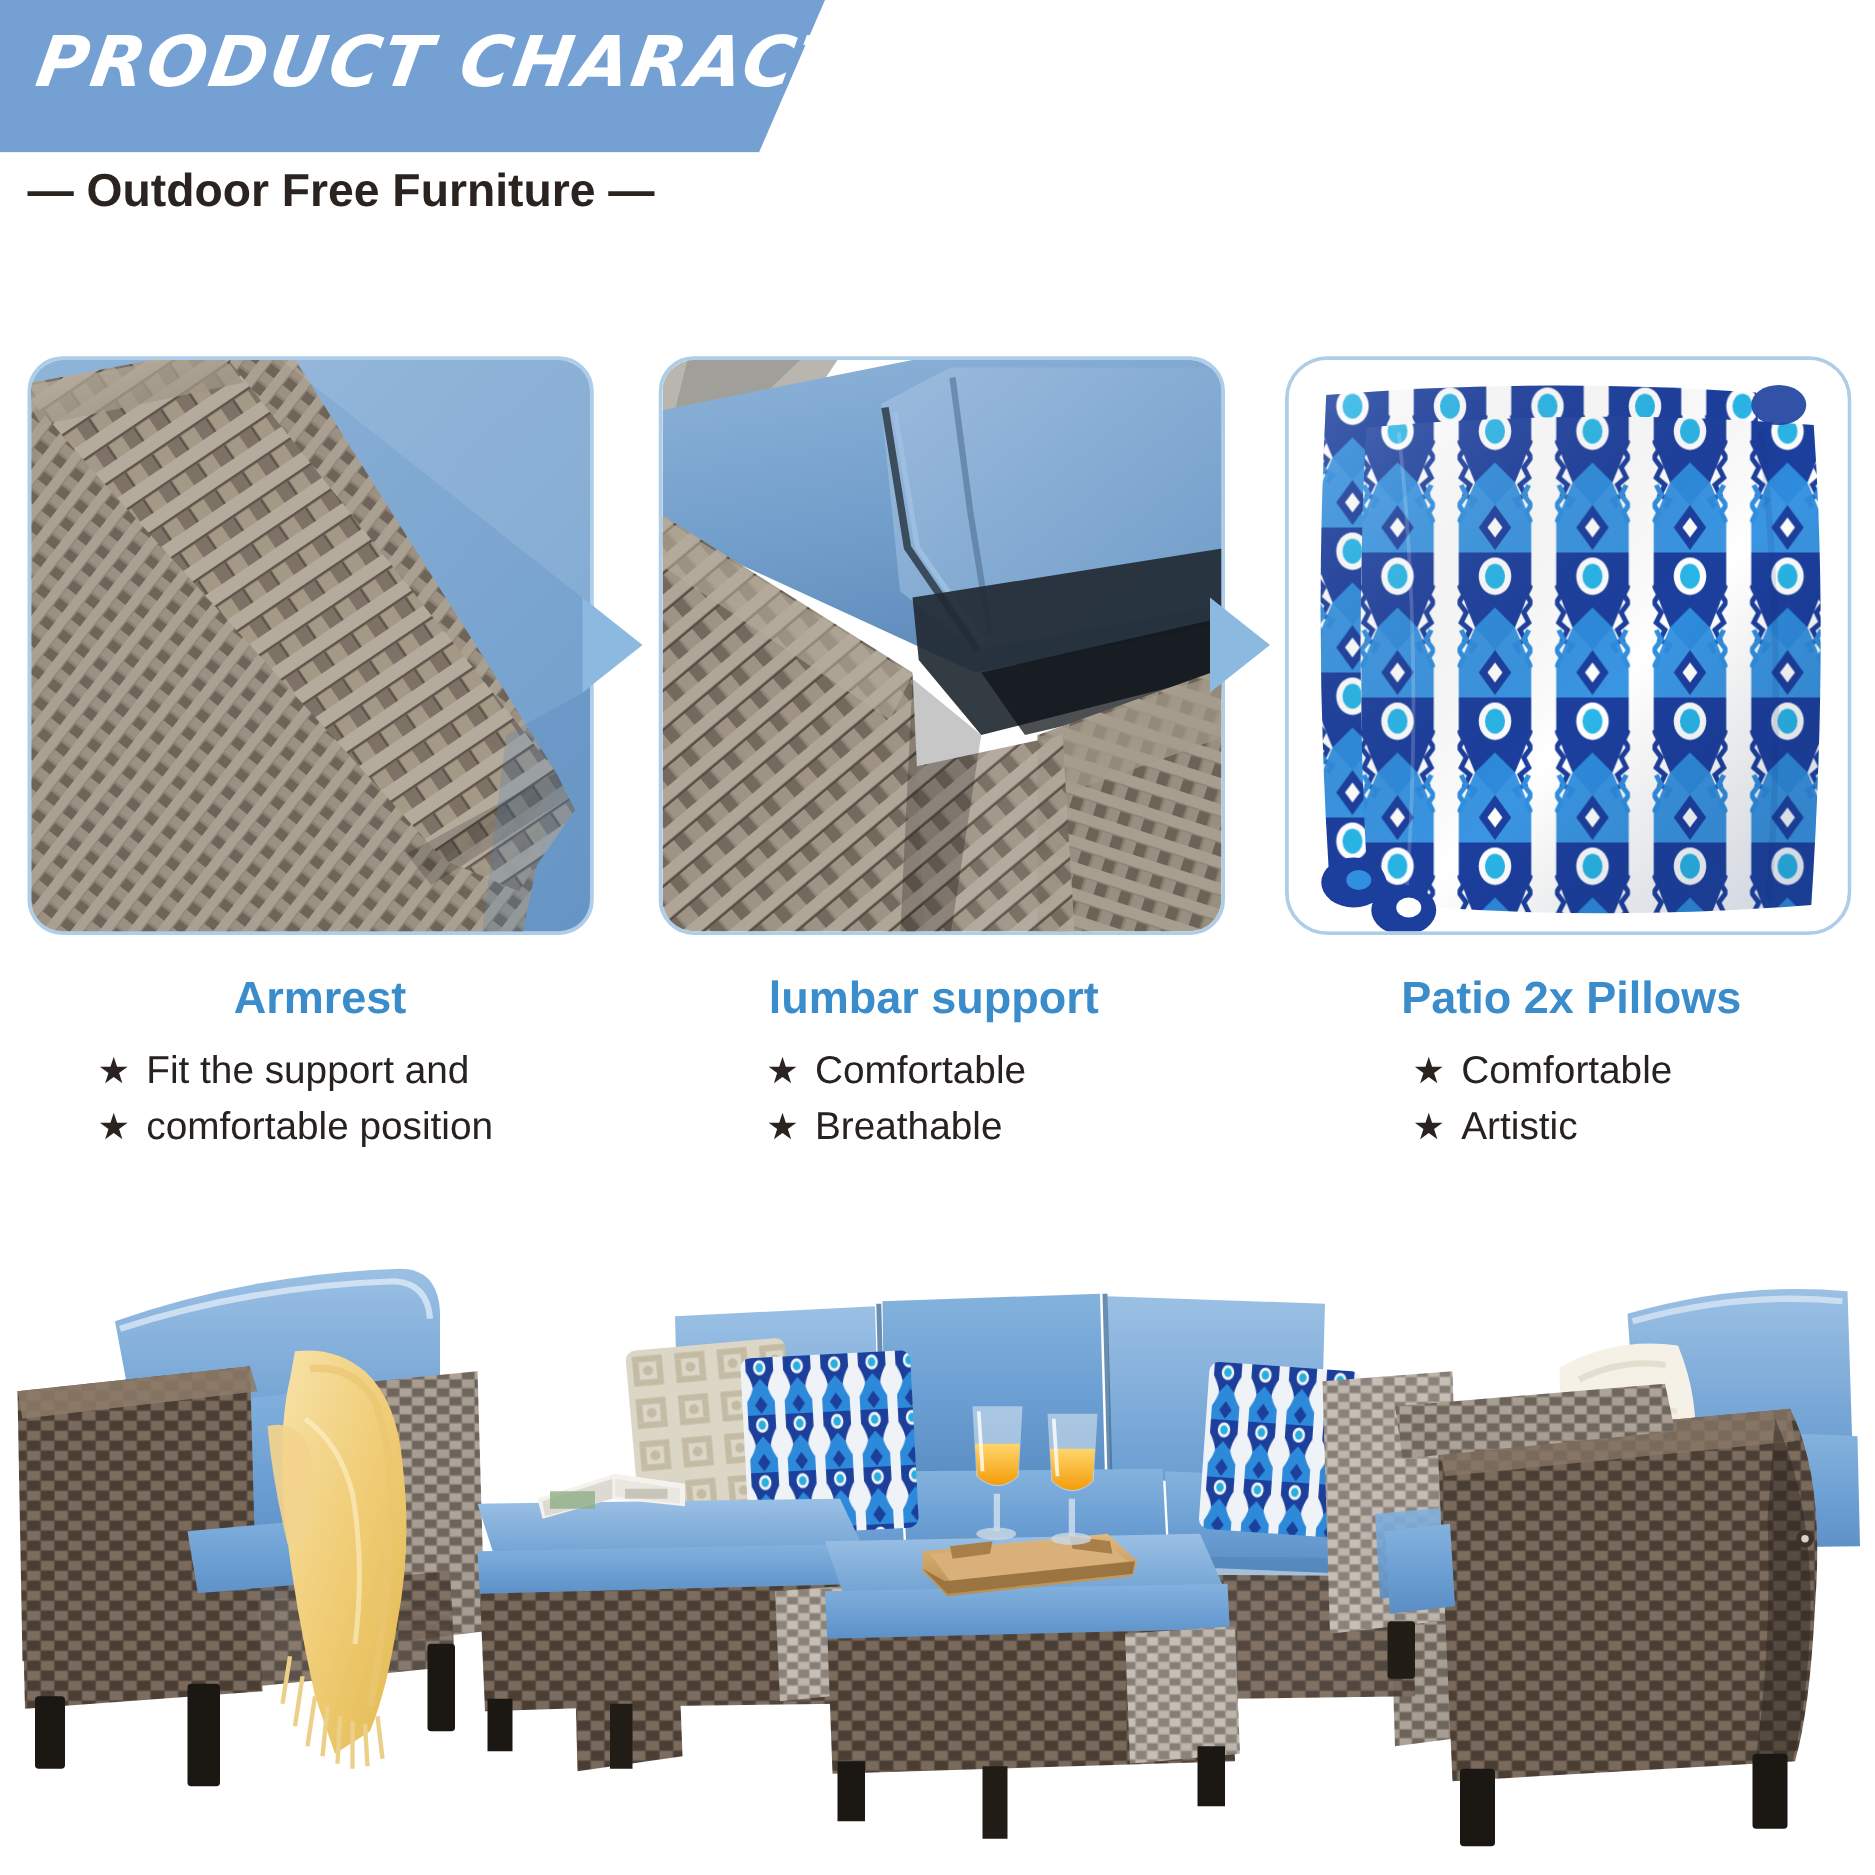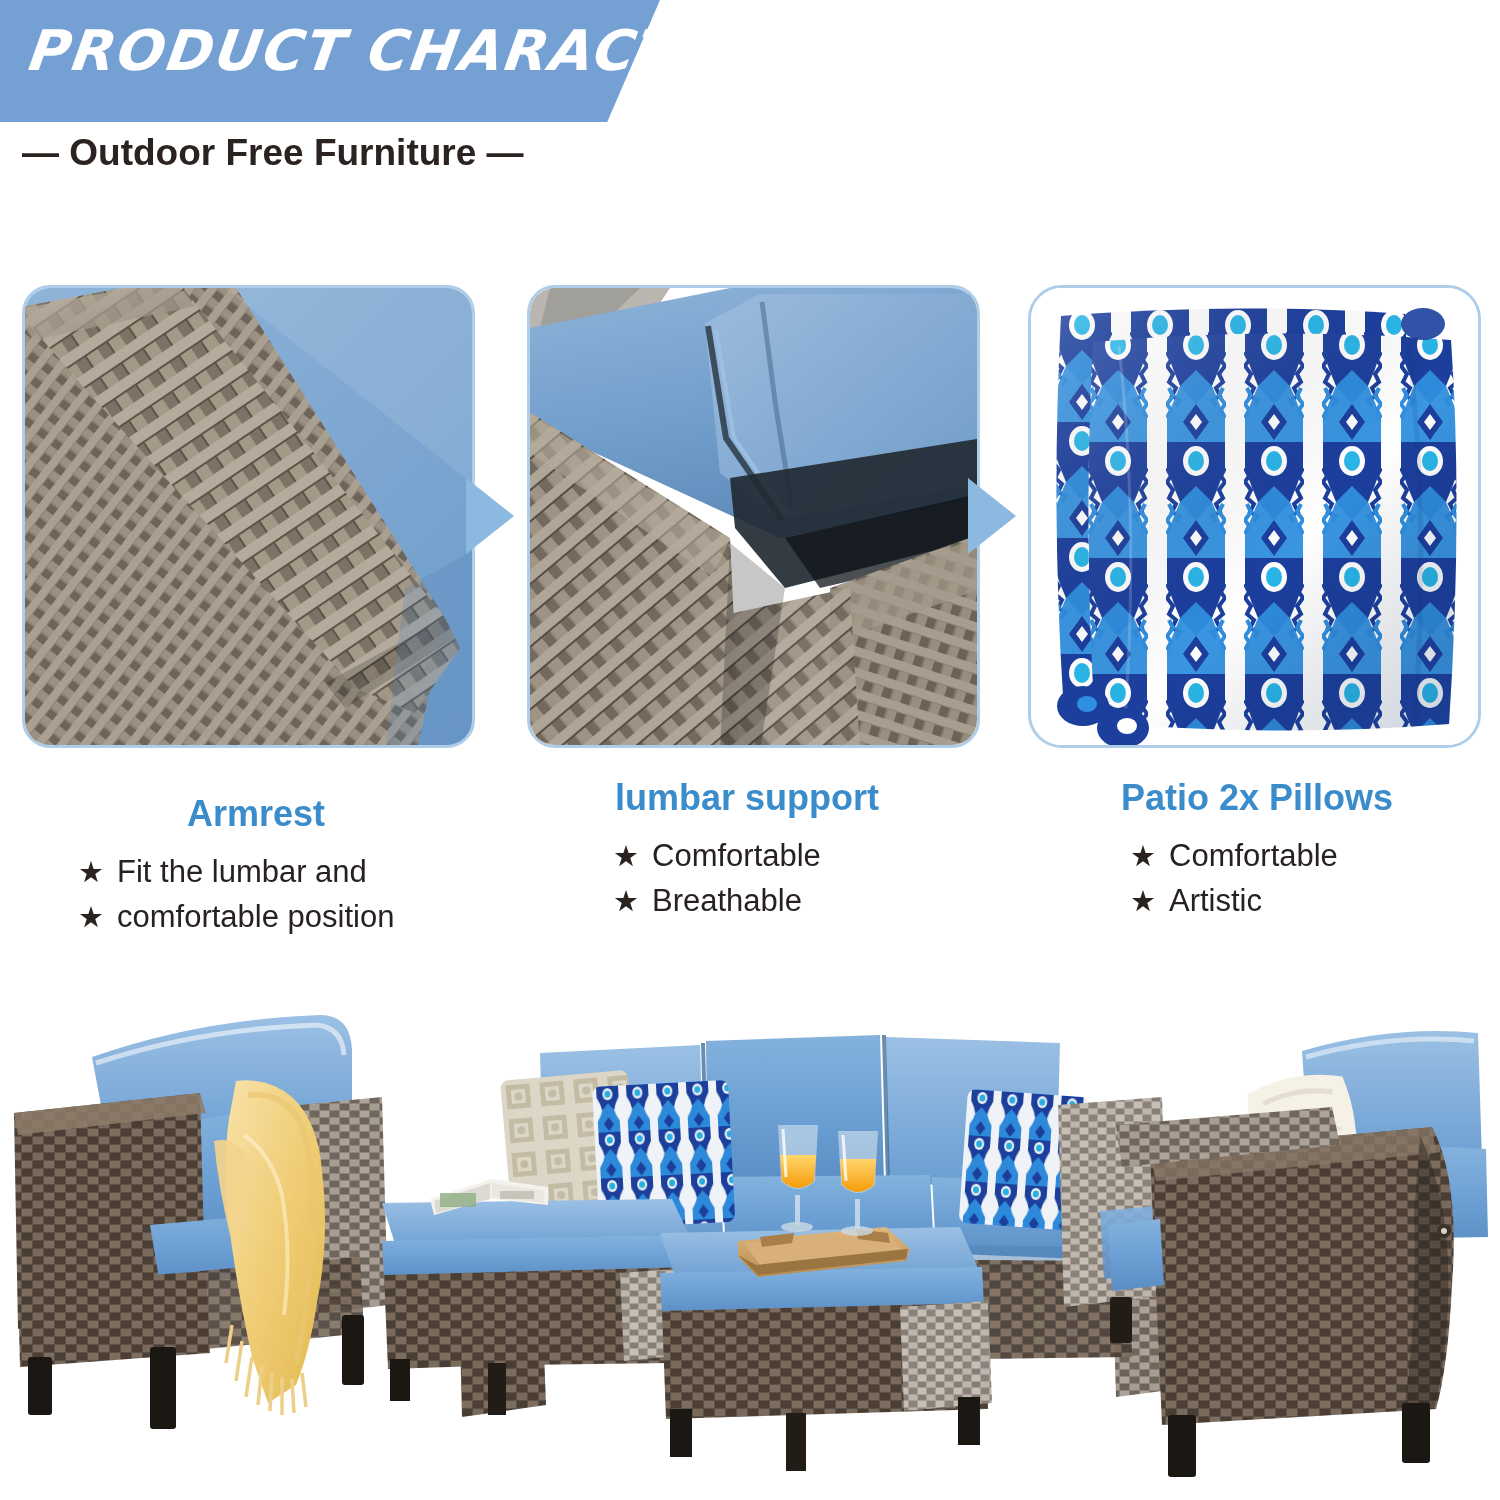--- a/index.html
+++ b/index.html
@@ -97,21 +97,21 @@
   #caption-3 { left: 1024px; }
 
   .caption-title {
     font-size: 36px;
     font-weight: bold;
     color: #3b8ccb;
     text-align: center;
     line-height: 1.1;
     white-space: nowrap;
   }
-  #caption-1 .caption-title { padding-left: 16px; margin-top: 16px; }
+  #caption-1 .caption-title { padding-left: 16px; }
   #caption-2 .caption-title { padding-left: 8px; }
   #caption-3 .caption-title { padding-left: 6px; }
 
   .bullet-list {
     margin-top: 16px;
     padding: 0;
     list-style: none;
   }
   .bullet-item {
     font-size: 31px;
@@ -317,21 +317,21 @@
       <ellipse cx="392" cy="36" rx="22" ry="16" fill="#1c3f9e" opacity=".9"></ellipse>
     </svg>
   </div>
 </div>
 
 <div class="caption-col" id="caption-1">
   <div class="caption-title">Armrest</div>
   <ul class="bullet-list">
     <li class="bullet-item">
       <span class="bullet-star">★</span>
-      <span>Fit the lumbar and</span>
+      <span>Fit the support and</span>
     </li>
     <li class="bullet-item">
       <span class="bullet-star">★</span>
       <span>comfortable position</span>
     </li>
   </ul>
 </div>
 
 <div class="caption-col" id="caption-2">
   <div class="caption-title">lumbar support</div>

